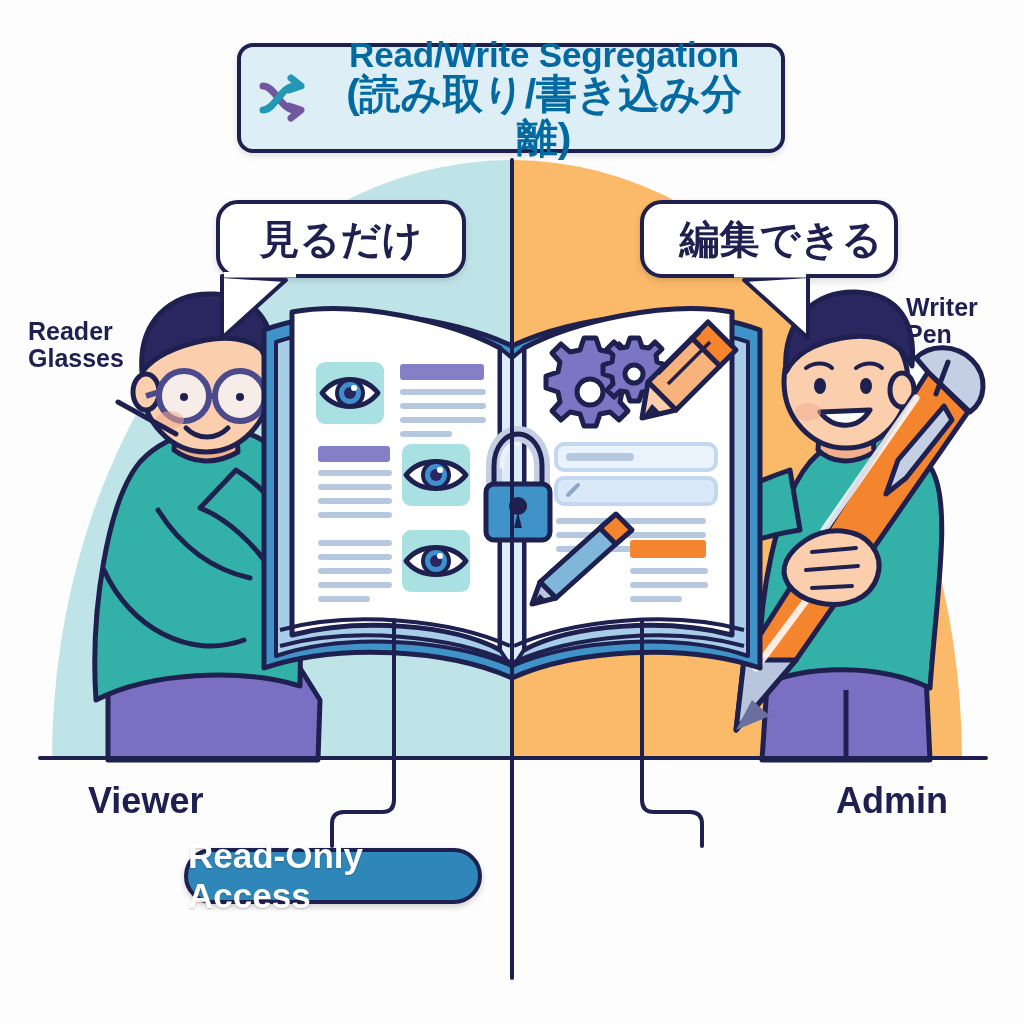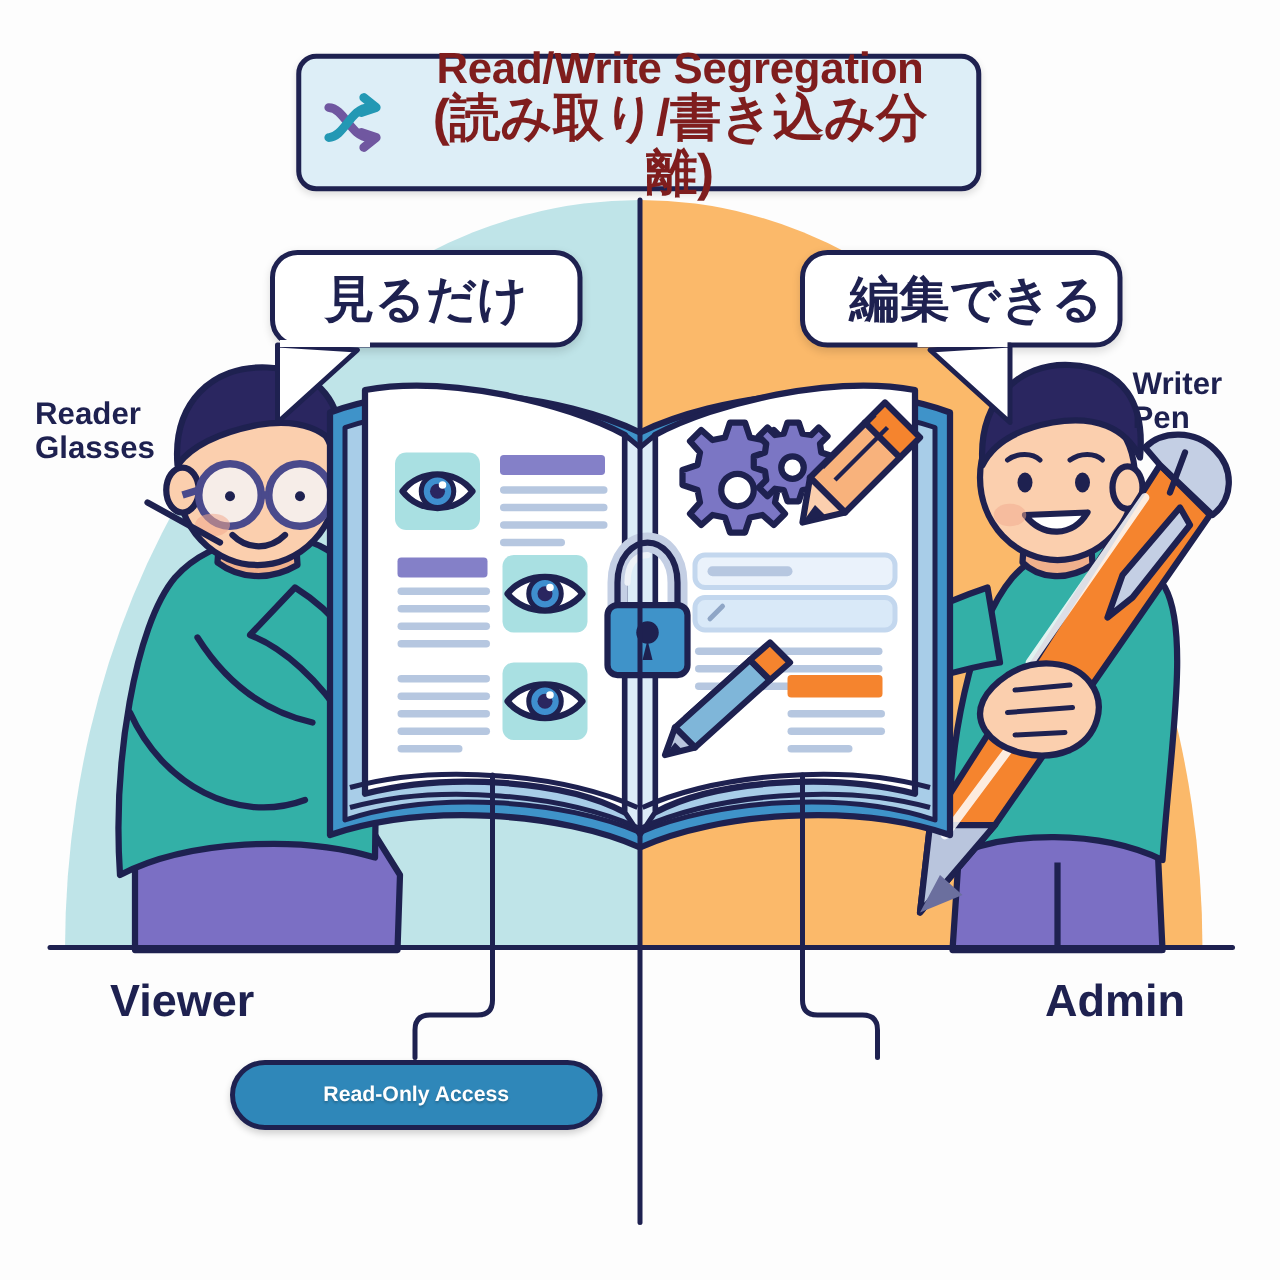--- a/index.html
+++ b/index.html
@@ -17,21 +17,21 @@
     background:#fbb96a;
     border-top-right-radius:450px 600px;}
 
   
   #title-banner{left:237px;top:43px;width:548px;height:110px;
     background:#ddeef7;border:4px solid #1e2150;border-radius:16px;
     display:flex;align-items:center;box-sizing:border-box;padding:0 14px;
     box-shadow:0 3px 6px rgba(0,0,0,.12);}
   #shuffle-icon{width:66px;height:60px;flex:0 0 66px;}
   #title-text{flex:1;text-align:center;line-height:1.06;
-    color:#7f1d1d;font-weight:700;letter-spacing:-.2px;}
+    color:#0369a1;font-weight:700;letter-spacing:-.2px;}
   #title-en{font-size:35px;display:block;}
   #title-ja{font-size:41px;display:block;}
 
   
   .bubble{background:#fff;border:4px solid #1e2150;border-radius:22px;
     display:flex;align-items:center;justify-content:center;
     box-sizing:border-box;box-shadow:0 3px 7px rgba(0,0,0,.13);margin-left:48px;}
   .bubble span{color:#1e2150;font-weight:700;font-size:40px;}
   #bubble-left{left:168px;top:200px;width:250px;height:78px;}
   #bubble-right{left:592px;top:200px;width:258px;height:78px;padding-left:24px;}
@@ -44,21 +44,21 @@
 
   
   .role{color:#1e2150;font-weight:700;font-size:36px;}
   #role-viewer{left:88px;top:780px;}
   #role-admin{left:836px;top:780px;}
 
   
   .pill{border:4px solid #1e2150;border-radius:30px;height:56px;
     display:flex;align-items:center;justify-content:center;
     box-sizing:border-box;box-shadow:0 3px 6px rgba(0,0,0,.18);}
-  .pill span{color:#fff;font-weight:700;font-size:17px;
+  .pill span{color:#fff;font-weight:700;font-size:35px;
     text-shadow:0 1px 2px rgba(0,0,0,.22);}
   #pill-read{left:184px;top:848px;width:298px;background:#2f87b9;}
   #pill-write{left:540px;top:848px;width:296px;background:#f18836;}
 
   svg{display:block;}
 </style>
 </head>
 <body>
 
 <div id="stage">

